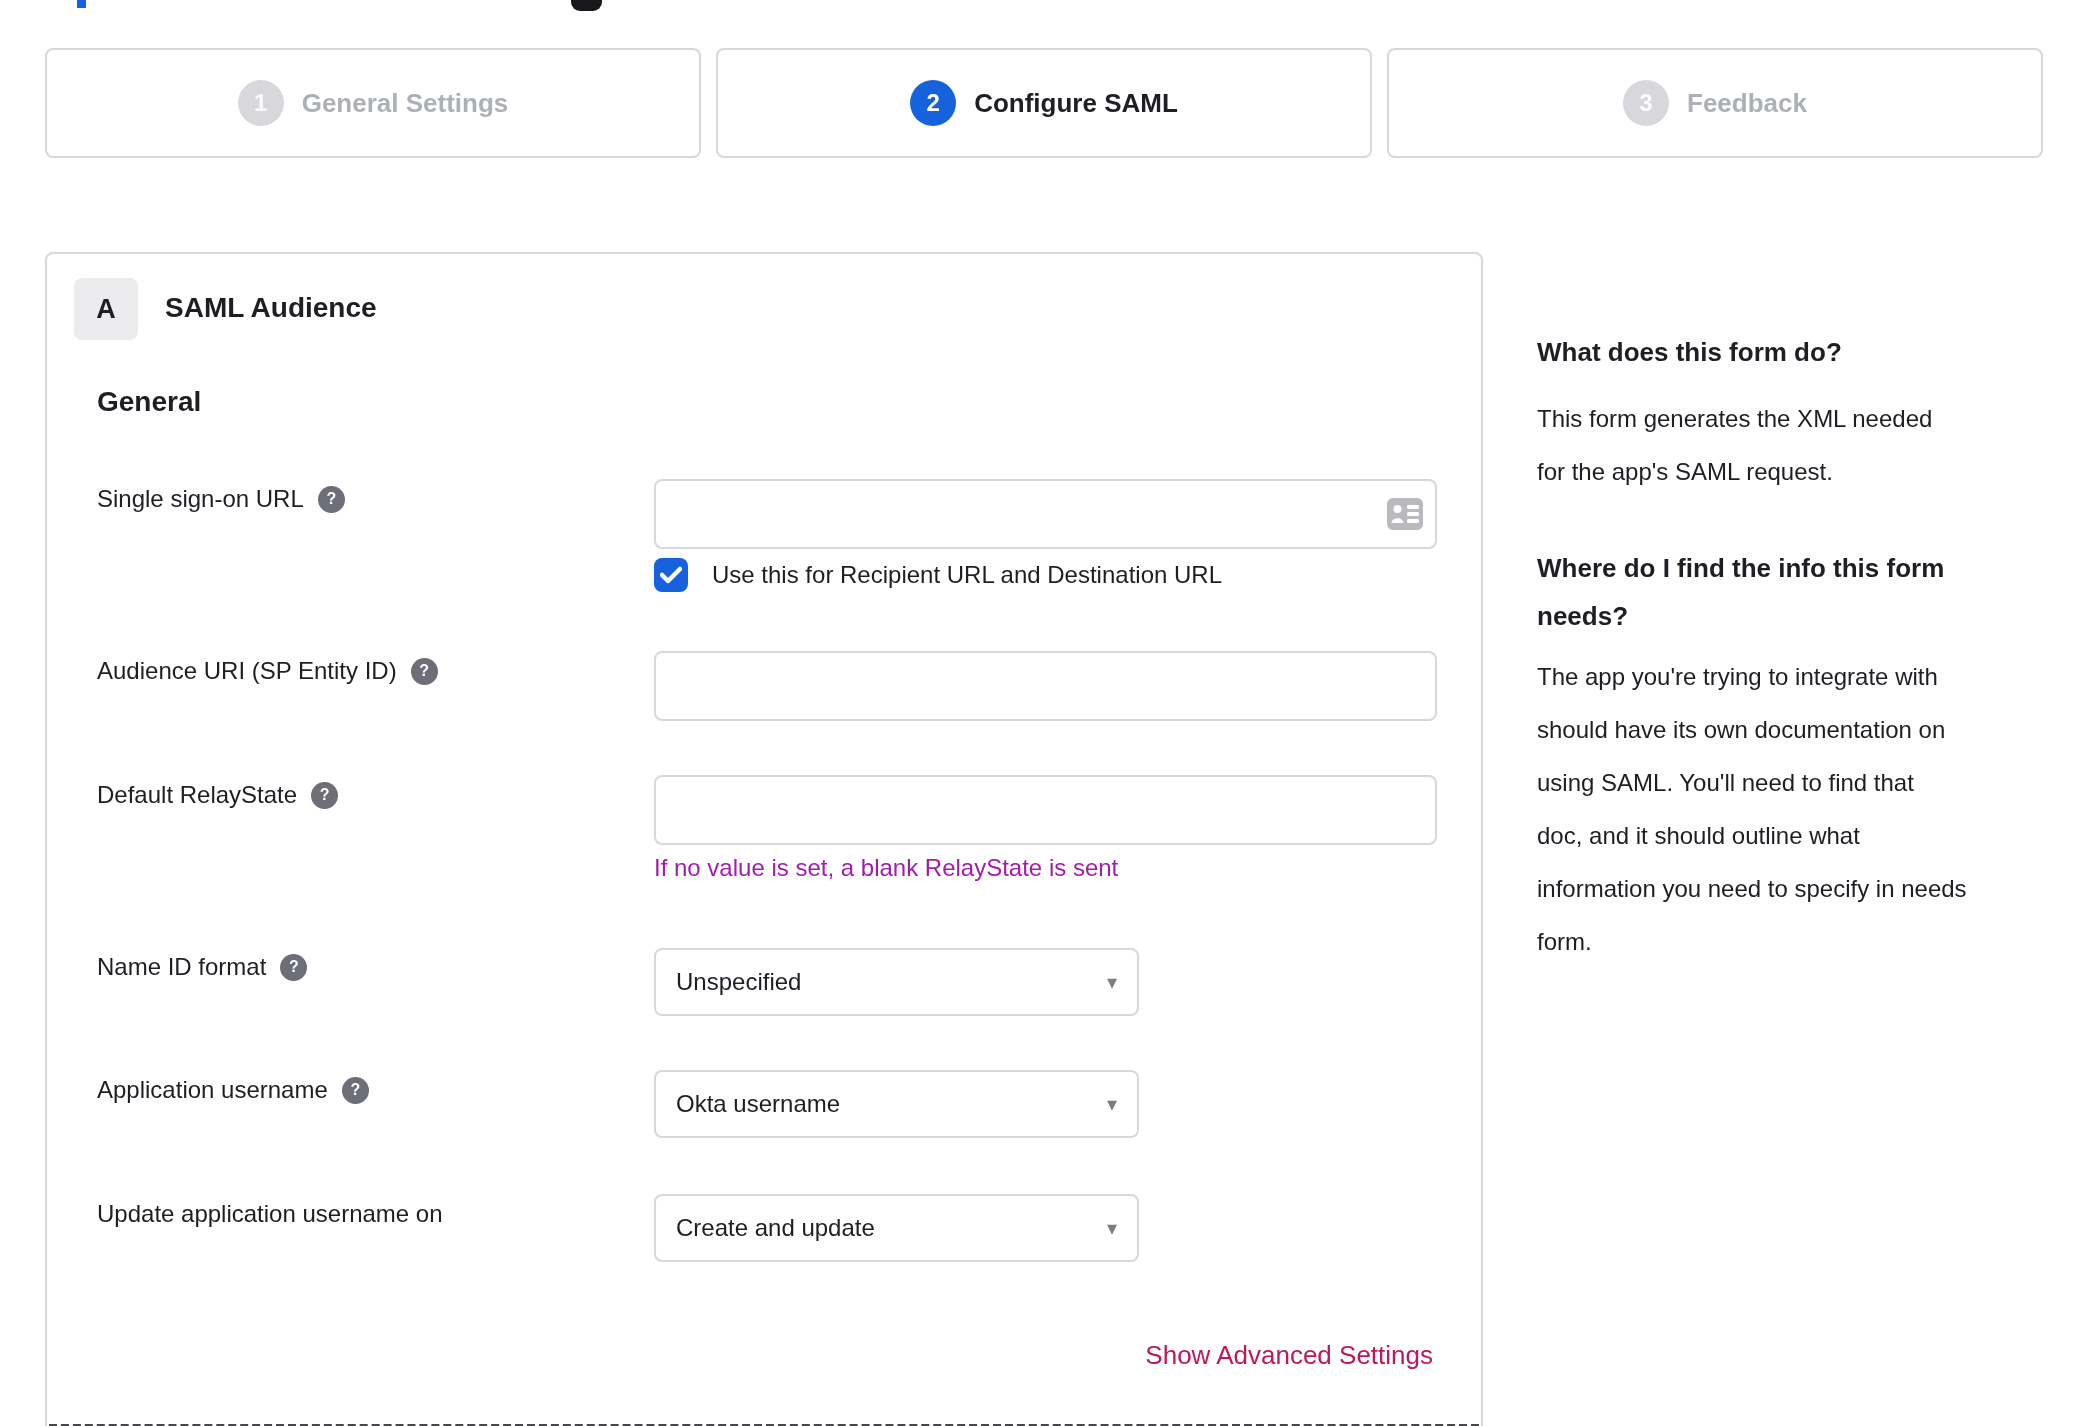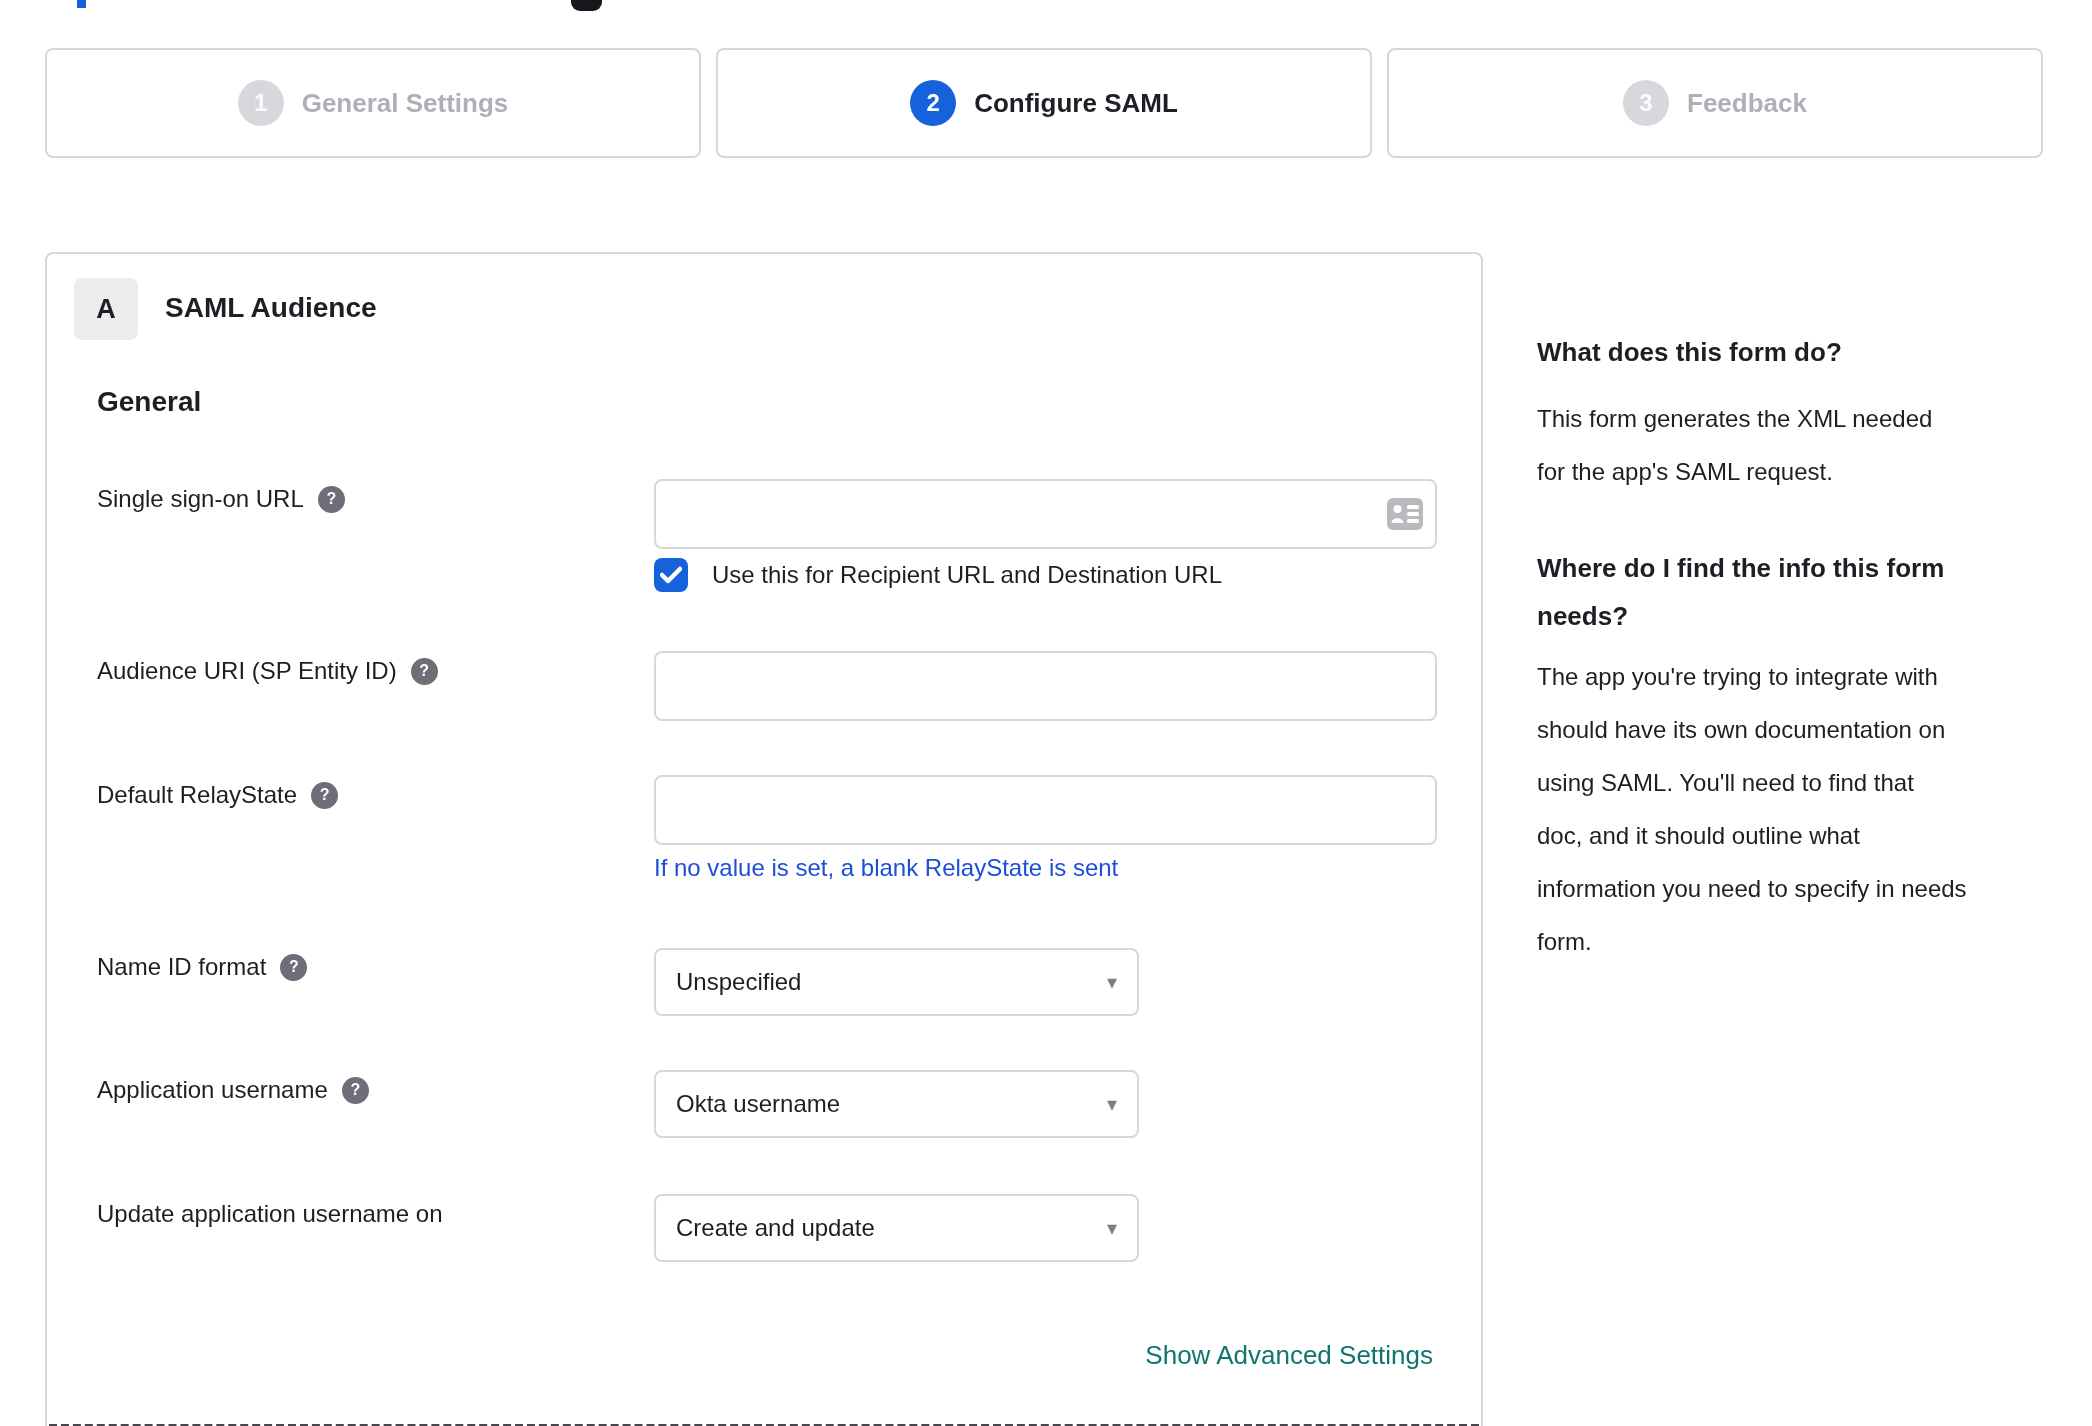--- a/index.html
+++ b/index.html
@@ -67,33 +67,33 @@
   .input-wrap .text-input { left: 0; top: 0; width: 100%; }
   .vcard-icon { position: absolute; right: 14px; top: 19px; width: 36px; height: 32px; cursor: pointer; }
 
   .checkbox-row { position: absolute; left: 607px; display: flex; align-items: center; }
   .checkbox {
     width: 34px; height: 34px; background: #1662dd; border-radius: 8px;
     display: flex; align-items: center; justify-content: center; cursor: pointer; flex: 0 0 auto;
   }
   .checkbox-label { margin-left: 24px; font-size: 24px; color: #1d1f24; }
 
-  .helper-text { position: absolute; left: 607px; font-size: 24px; color: #1d4ed8; }
+  .helper-text { position: absolute; left: 607px; font-size: 24px; color: #a21caf; }
 
   .select {
     position: absolute; left: 607px; width: 485px; height: 68px;
     border: 2px solid #d7d7dc; border-radius: 8px; background: #fff;
     display: flex; align-items: center; padding: 8px 20px; cursor: pointer;
   }
   .select-value { font-size: 24px; color: #1d1f24; flex: 1; }
   .select-arrow { font-size: 20px; color: #7d7d84; }
 
   .advanced-link {
     position: absolute; right: 48px; top: 1086px; font-size: 26px;
-    color: #0f766e; text-decoration: none; font-weight: 500; cursor: pointer;
+    color: #be185d; text-decoration: none; font-weight: 500; cursor: pointer;
   }
 
   .bottom-divider {
     position: absolute; left: 2px; right: 2px; top: 1170px;
     border-top: 4px dashed #46464c;
   }
 
   
   .help-sidebar { position: absolute; left: 1537px; top: 328px; width: 516px; }
   .help-title { font-size: 26px; font-weight: bold; line-height: 48px; white-space: pre-line; }

